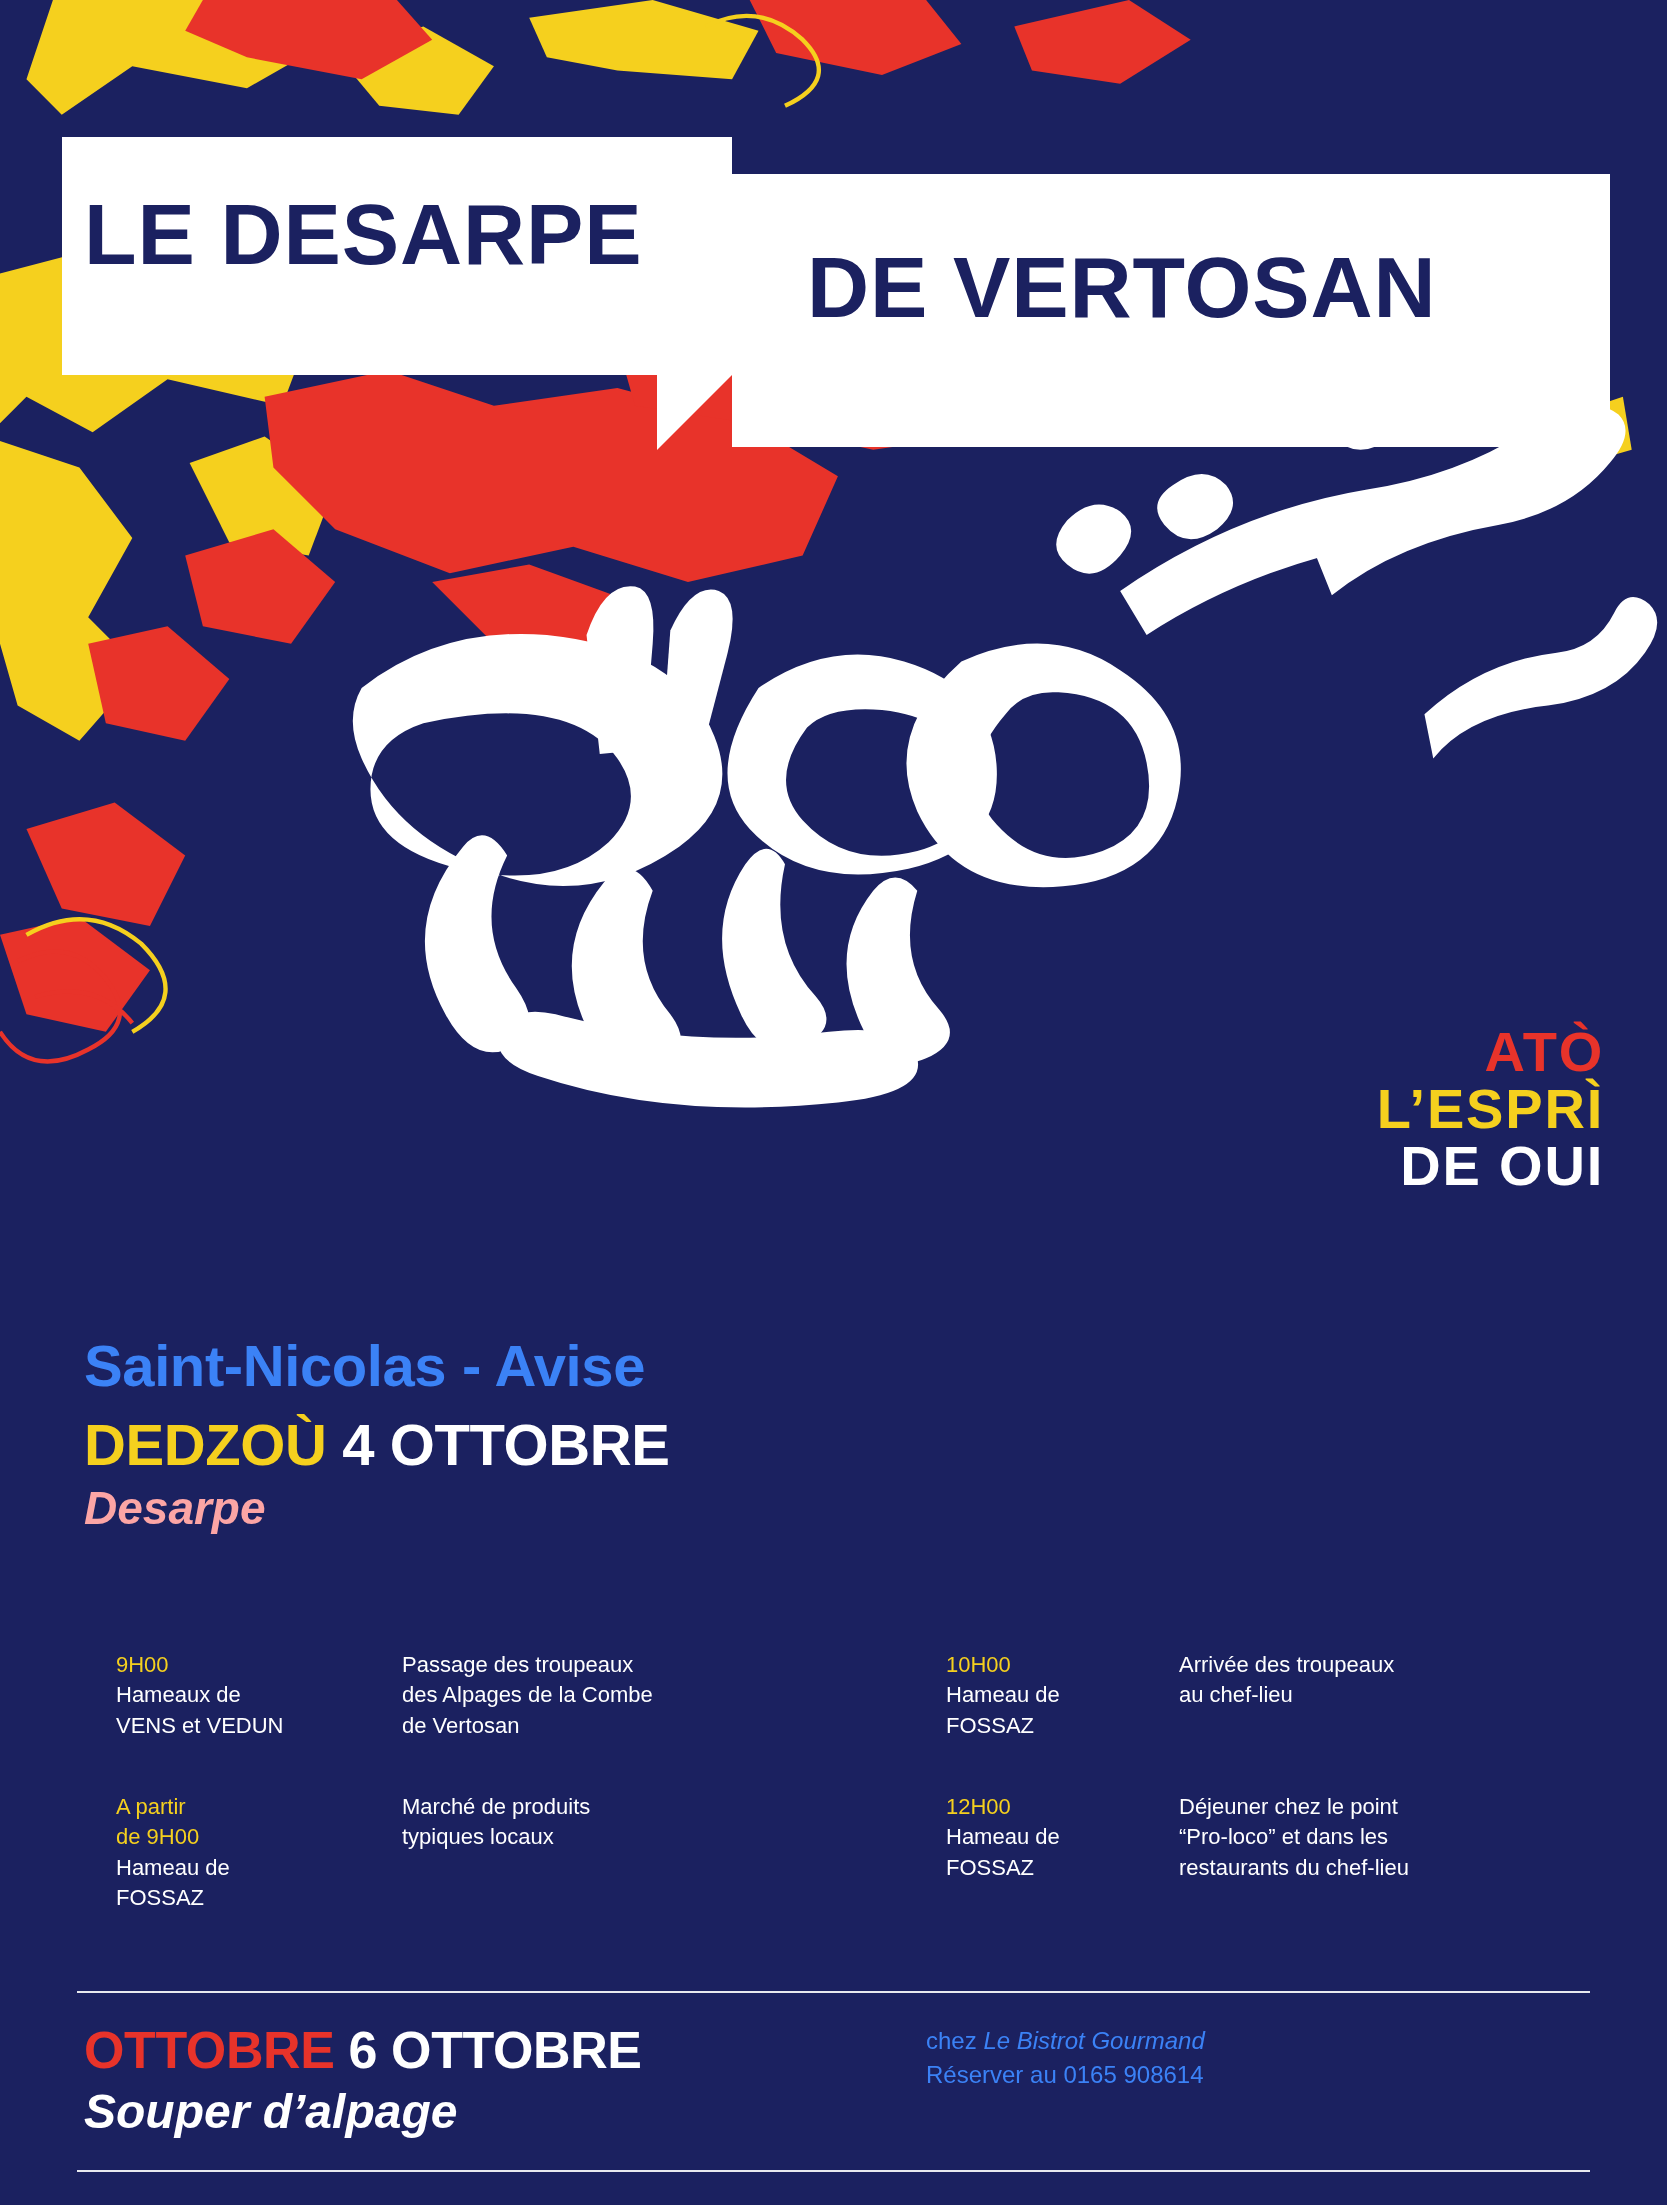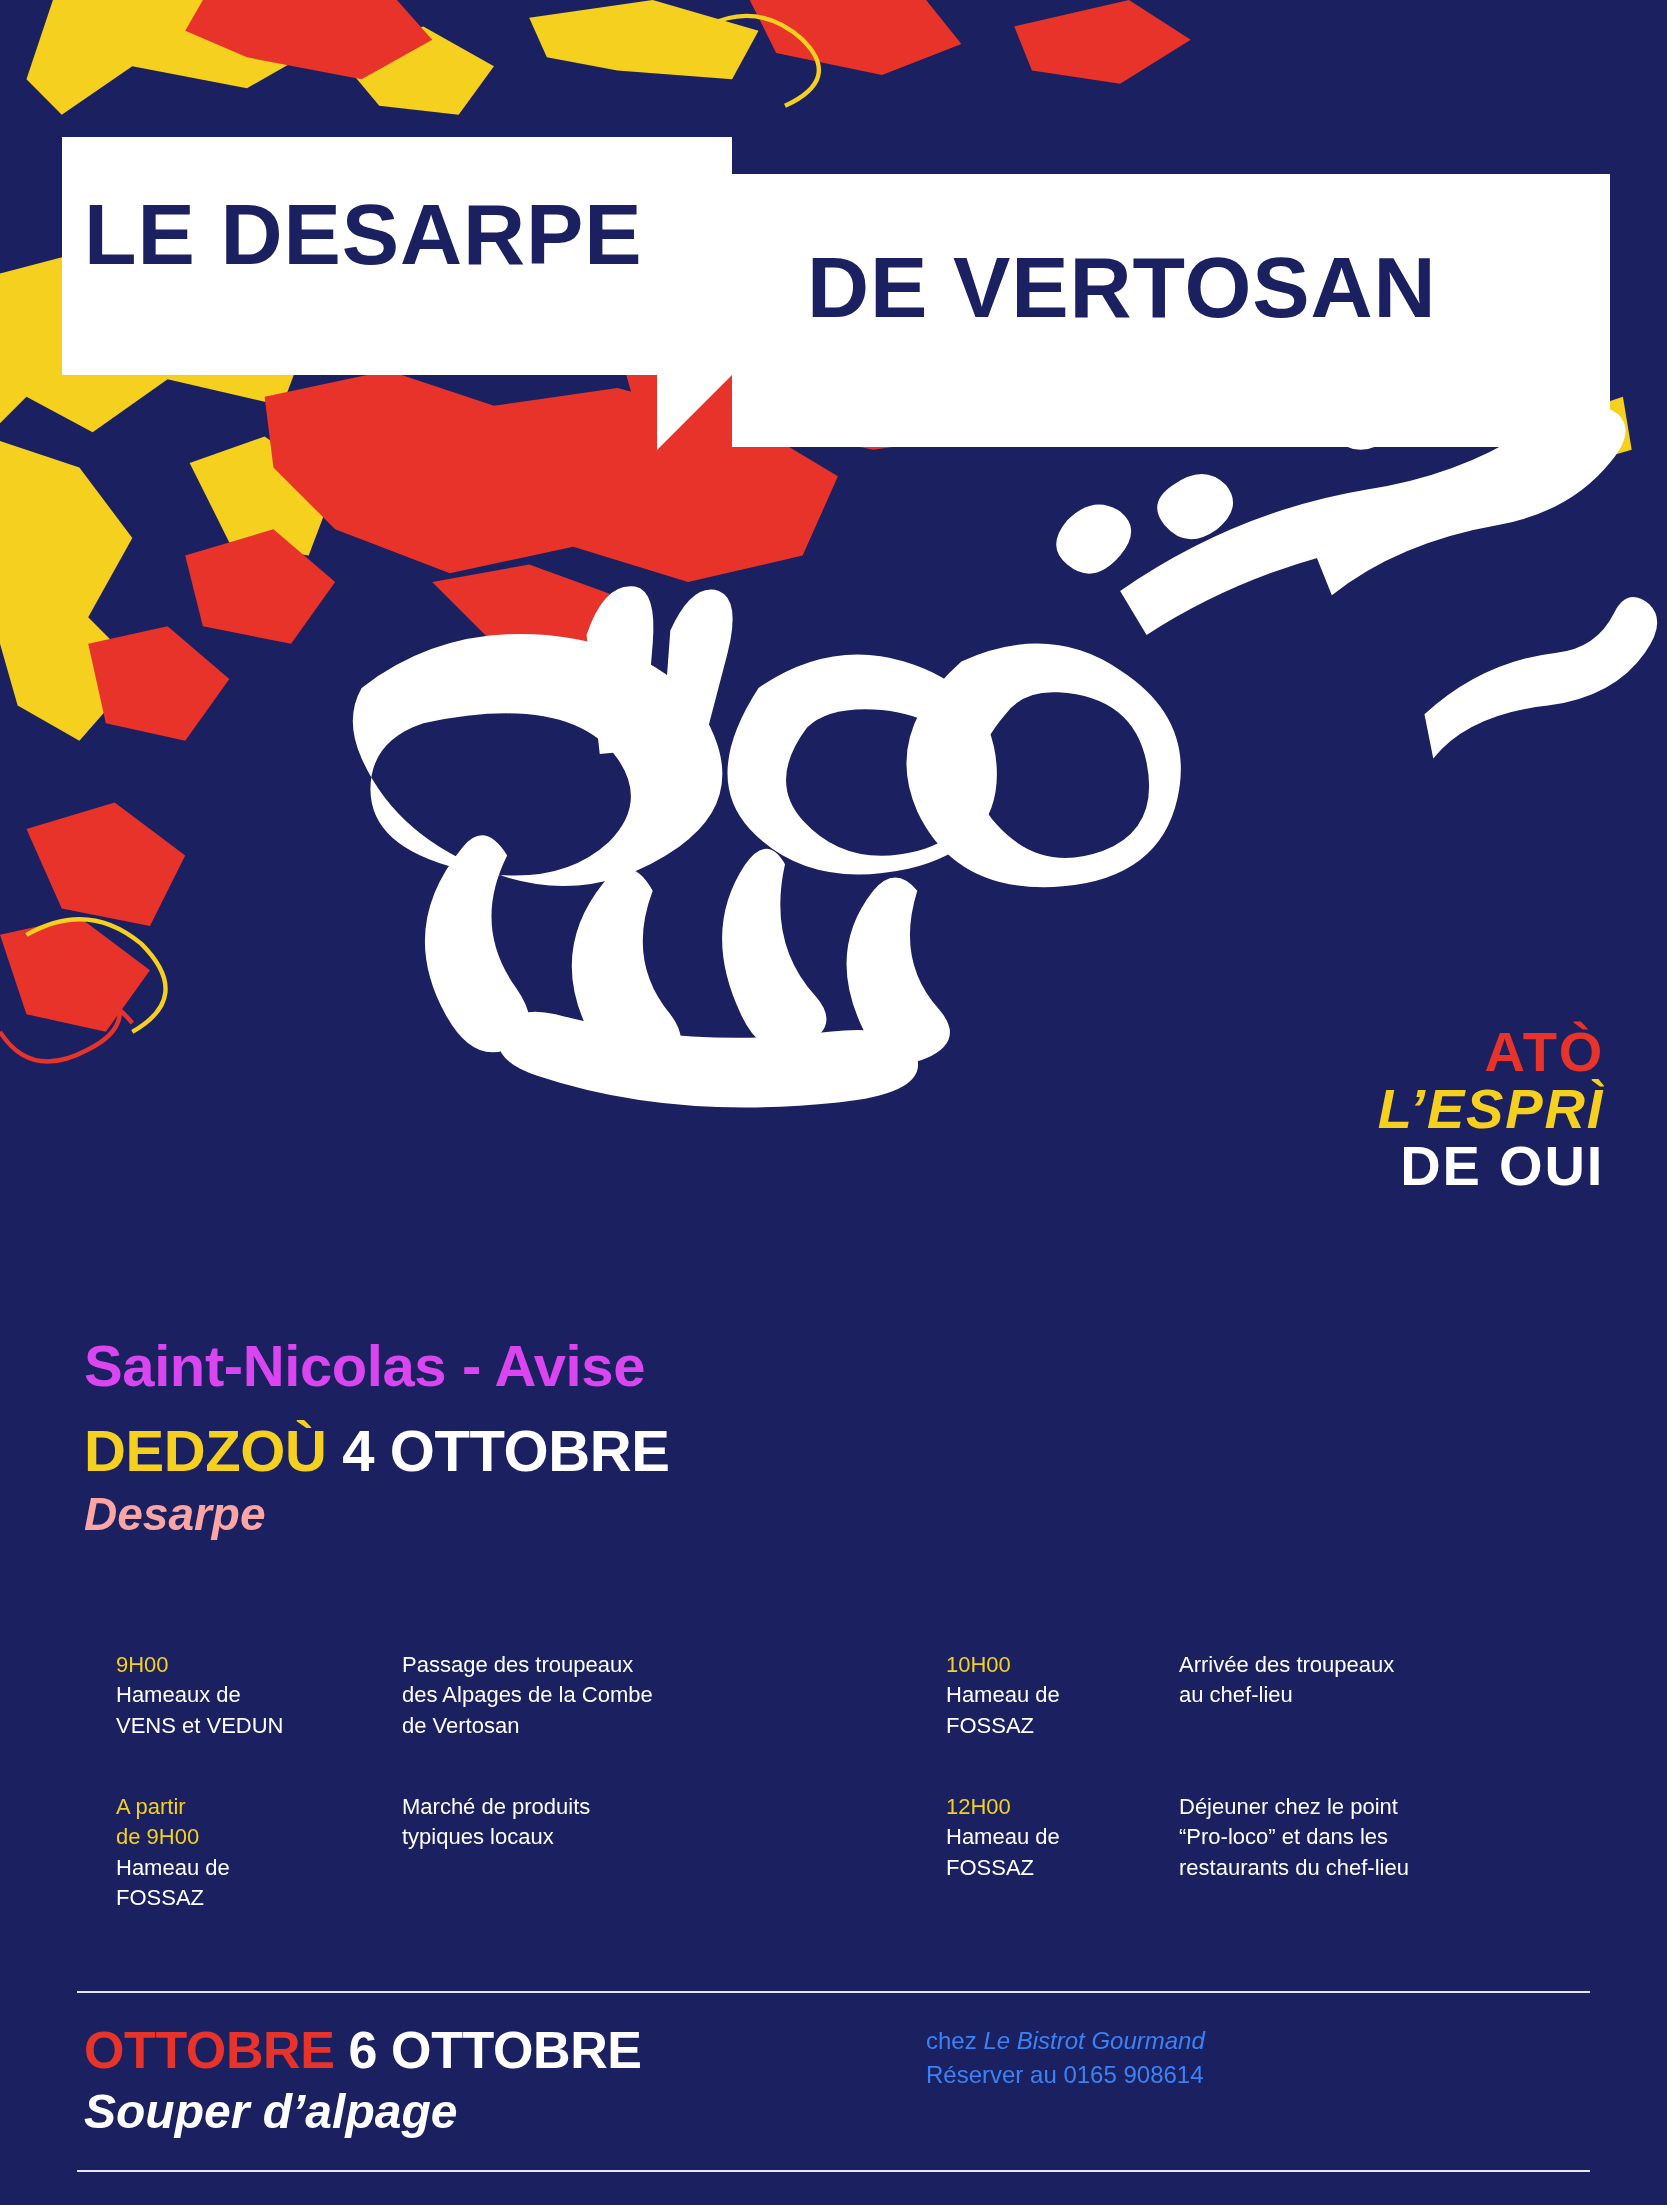--- a/index.html
+++ b/index.html
@@ -83,36 +83,36 @@
     text-align: right;
     z-index: 8;
     line-height: 1.02;
   }
   .slogan div {
     font-size: 56px;
     font-weight: bold;
     letter-spacing: 1.8px;
   }
   .slogan .l1 { color: #e8332a; }
-  .slogan .l2 { color: #f5d01e; font-style: italic; }
+  .slogan .l2 { color: #f5d01e; }
   .slogan .l3 { color: #ffffff; }
 
   
   .content {
     position: absolute;
     left: 0;
     top: 1332px;
     width: 1667px;
     z-index: 9;
   }
   .place {
-    margin: 0 0 18px 84px;
+    margin: 0 0 12px 84px;
     font-size: 58px;
     font-weight: bold;
-    color: #d946ef;
+    color: #3b82f6;
     letter-spacing: -0.4px;
   }
   .dateline {
     margin: 0 0 0.9px 84px;
     font-size: 58px;
     font-weight: bold;
     letter-spacing: -0.4px;
   }
   .dateline .yellow { color: #f5d01e; }
   .dateline .white  { color: #ffffff; }

